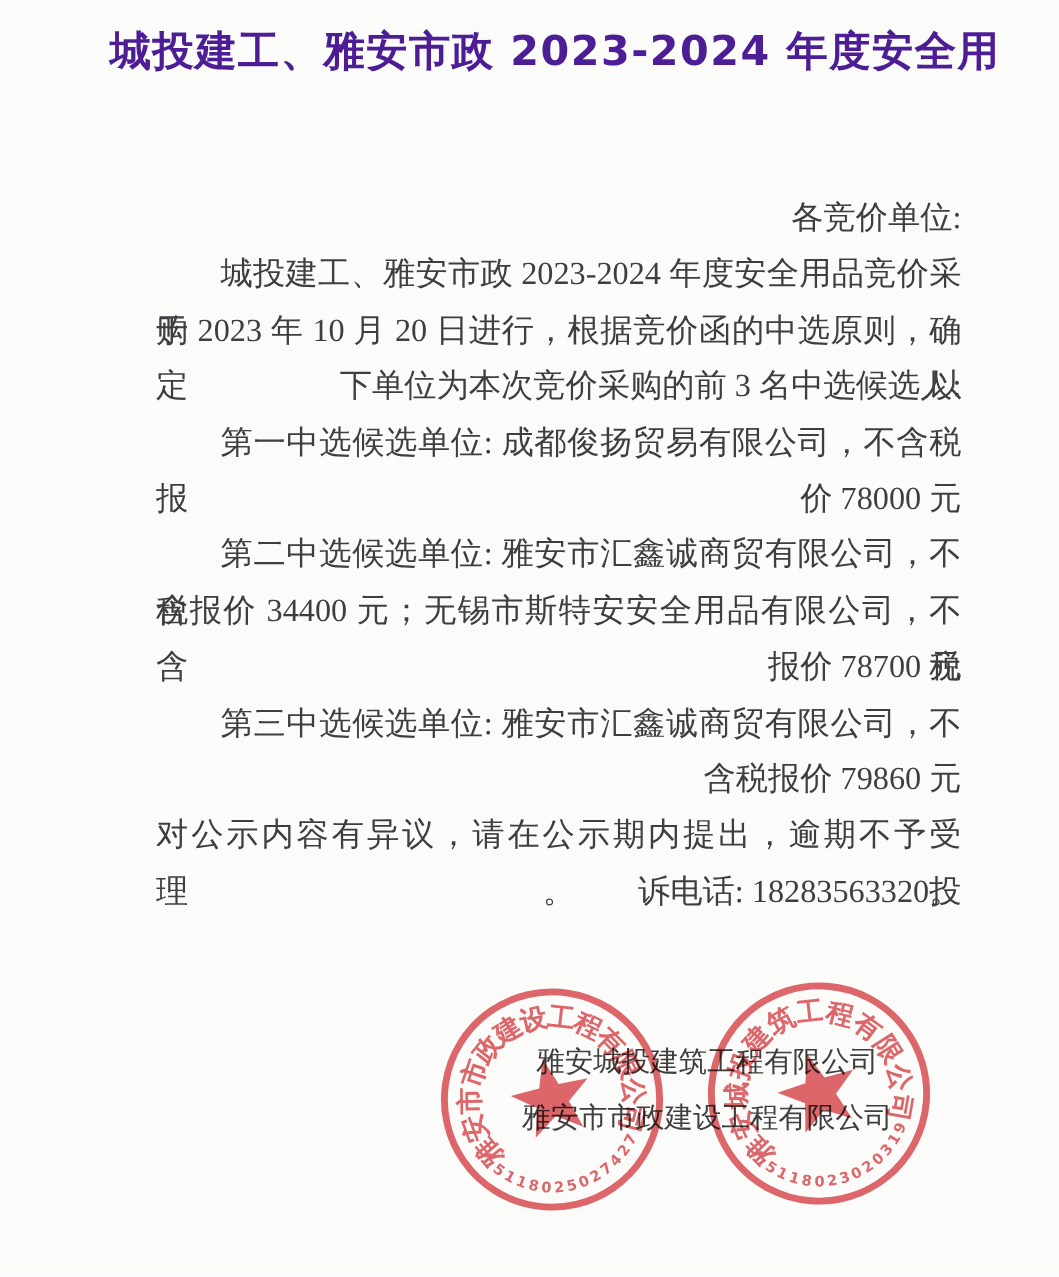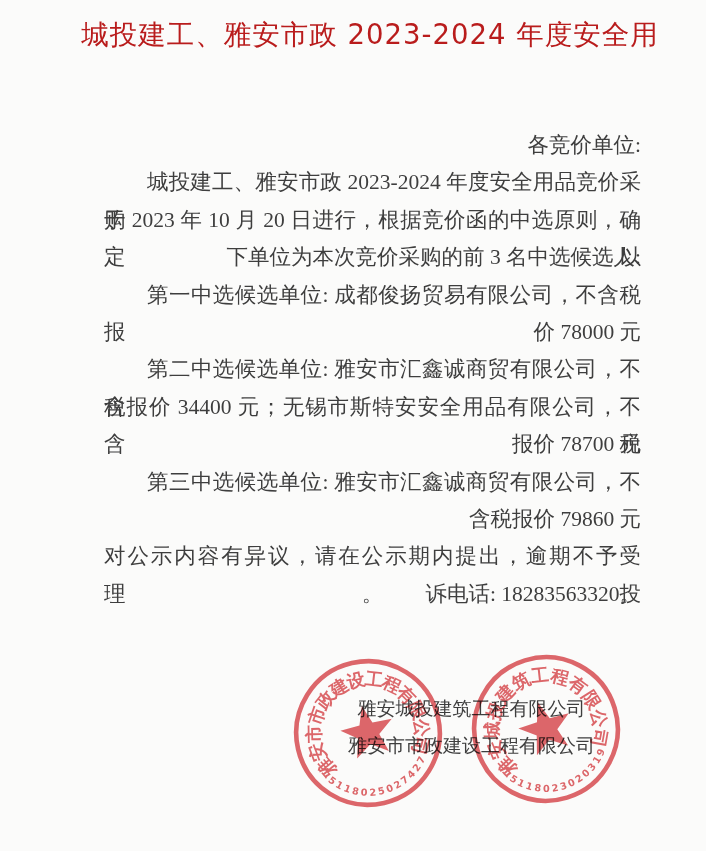--- a/index.html
+++ b/index.html
@@ -8,25 +8,25 @@
     width:706px;height:851px;
     background:#fbfbfa;
     overflow:hidden;
     font-family:"Liberation Serif","DejaVu Serif",serif;
   }
   .title{
     position:absolute;
     top:11px;left:34px;width:672px;
     text-align:center;
     font-family:"DejaVu Sans","Liberation Sans",sans-serif;
-    font-weight:400;
+    font-weight:700;
     font-size:27.5px;
     line-height:46px;
     letter-spacing:1px;
-    color:#b91c1c;
+    color:#4c1d95;
   }
   .body-block{
     position:absolute;
     left:104px;top:127px;width:537px;
     font-size:21.5px;
     color:#3e3e3e;
   }
   .body-line{
     height:37.4px;
     line-height:37.4px;

